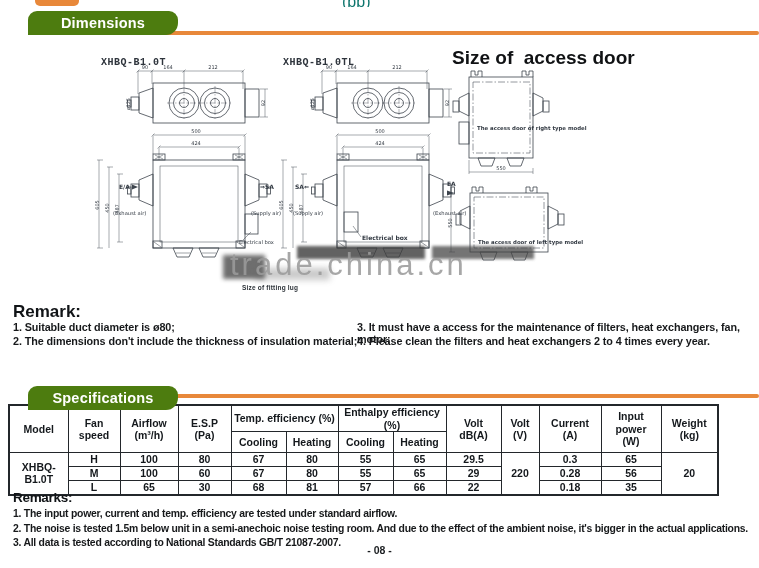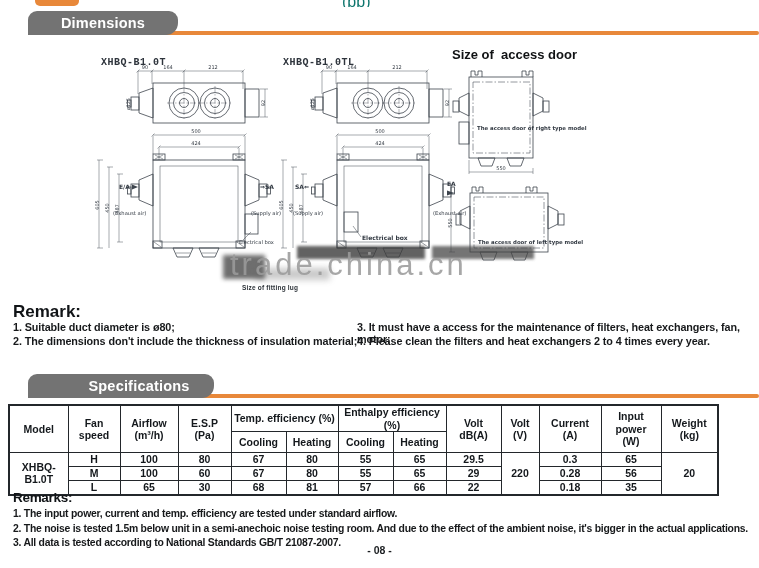--- a/index.html
+++ b/index.html
@@ -1,47 +1,47 @@
 <!DOCTYPE html>
 <html><head>
 <meta charset="utf-8">
 <style>
   html,body{margin:0;padding:0;background:#888;}
   .page{position:relative;width:759px;height:568px;background:#ffffff;overflow:hidden;
         font-family:"Liberation Sans",sans-serif;color:#15191d;}
 
   
-  .tab{position:absolute;left:28px;width:150px;height:24px;background:#737373;
+  .tab{position:absolute;left:28px;width:150px;height:24px;background:#4d7c0f;
        border-radius:9px 9px 12px 0;color:#fff;font-size:14.5px;font-weight:bold;
        display:flex;align-items:center;justify-content:center;letter-spacing:.2px;z-index:5;}
   .tab-line{position:absolute;left:28px;width:731px;height:4px;background:#e8883a;
        border-radius:2px;z-index:4;}
   .tab-dim{top:11px;} .line-dim{top:31px;}
-  .tab-spec{top:374px;padding-left:36px;} .line-spec{top:394px;}
+  .tab-spec{top:386px;} .line-spec{top:394px;}
   .top-frag{position:absolute;left:35px;top:0;width:44px;height:6px;background:#e8883a;
        border-radius:0 0 5px 5px;}
   .top-text-frag{position:absolute;left:342px;top:0;height:7px;overflow:hidden;color:#0f766e;
        font-size:16px;}
   .top-text-frag span{position:relative;top:-7px;}
 
   
   .draw{position:absolute;}
   .draw line,.draw rect,.draw polygon,.draw circle,.draw path{stroke:#3d444d;fill:none;stroke-width:.8;}
   .draw .dm{stroke-width:.45;}
   .draw .thin{stroke-width:.5;}
   .draw .cl{stroke-width:.4;stroke-dasharray:6 2 1.5 2;}
   .draw .dd{stroke-width:.55;stroke-dasharray:7 2 1.5 2;}
   .draw .fill{fill:#3d444d;stroke:none;}
   .draw text{font-family:"DejaVu Sans",sans-serif;fill:#333a43;stroke:none;}
   .t5{font-size:5px;} .t48{font-size:4.8px;} .t52{font-size:5.2px;} .t54{font-size:5.4px;font-weight:bold;}
   .t6{font-size:6px;font-weight:bold;}
   .unit-title{position:absolute;font-family:"Liberation Mono",monospace;font-size:10px;
        font-weight:bold;color:#2e343c;letter-spacing:.5px;}
   .ut1{left:101px;top:57px;} .ut2{left:283px;top:57px;}
-  .access-title{position:absolute;left:452px;top:47px;font-size:13px;font-weight:bold;
+  .access-title{position:absolute;left:452px;top:47px;font-size:19px;font-weight:bold;
        color:#101214;white-space:pre;}
   .fit-caption{position:absolute;left:242px;top:284px;font-size:6.5px;font-weight:bold;
        color:#2c3238;letter-spacing:.2px;}
 
   
   .wm-block{position:absolute;z-index:2;}
   .wmb1{left:297px;top:246px;width:128px;height:13px;background:#3c3c3c;opacity:.8;filter:blur(1.5px);}
   .wmb2{left:432px;top:246px;width:102px;height:13px;background:#464646;opacity:.75;filter:blur(1.5px);}
   .wmb3{left:223px;top:255px;width:42px;height:24px;background:#4a4a4a;opacity:.8;filter:blur(2px);}
   .wmb4{left:255px;top:268px;width:75px;height:12px;background:#6a6a6a;opacity:.35;filter:blur(3px);}

